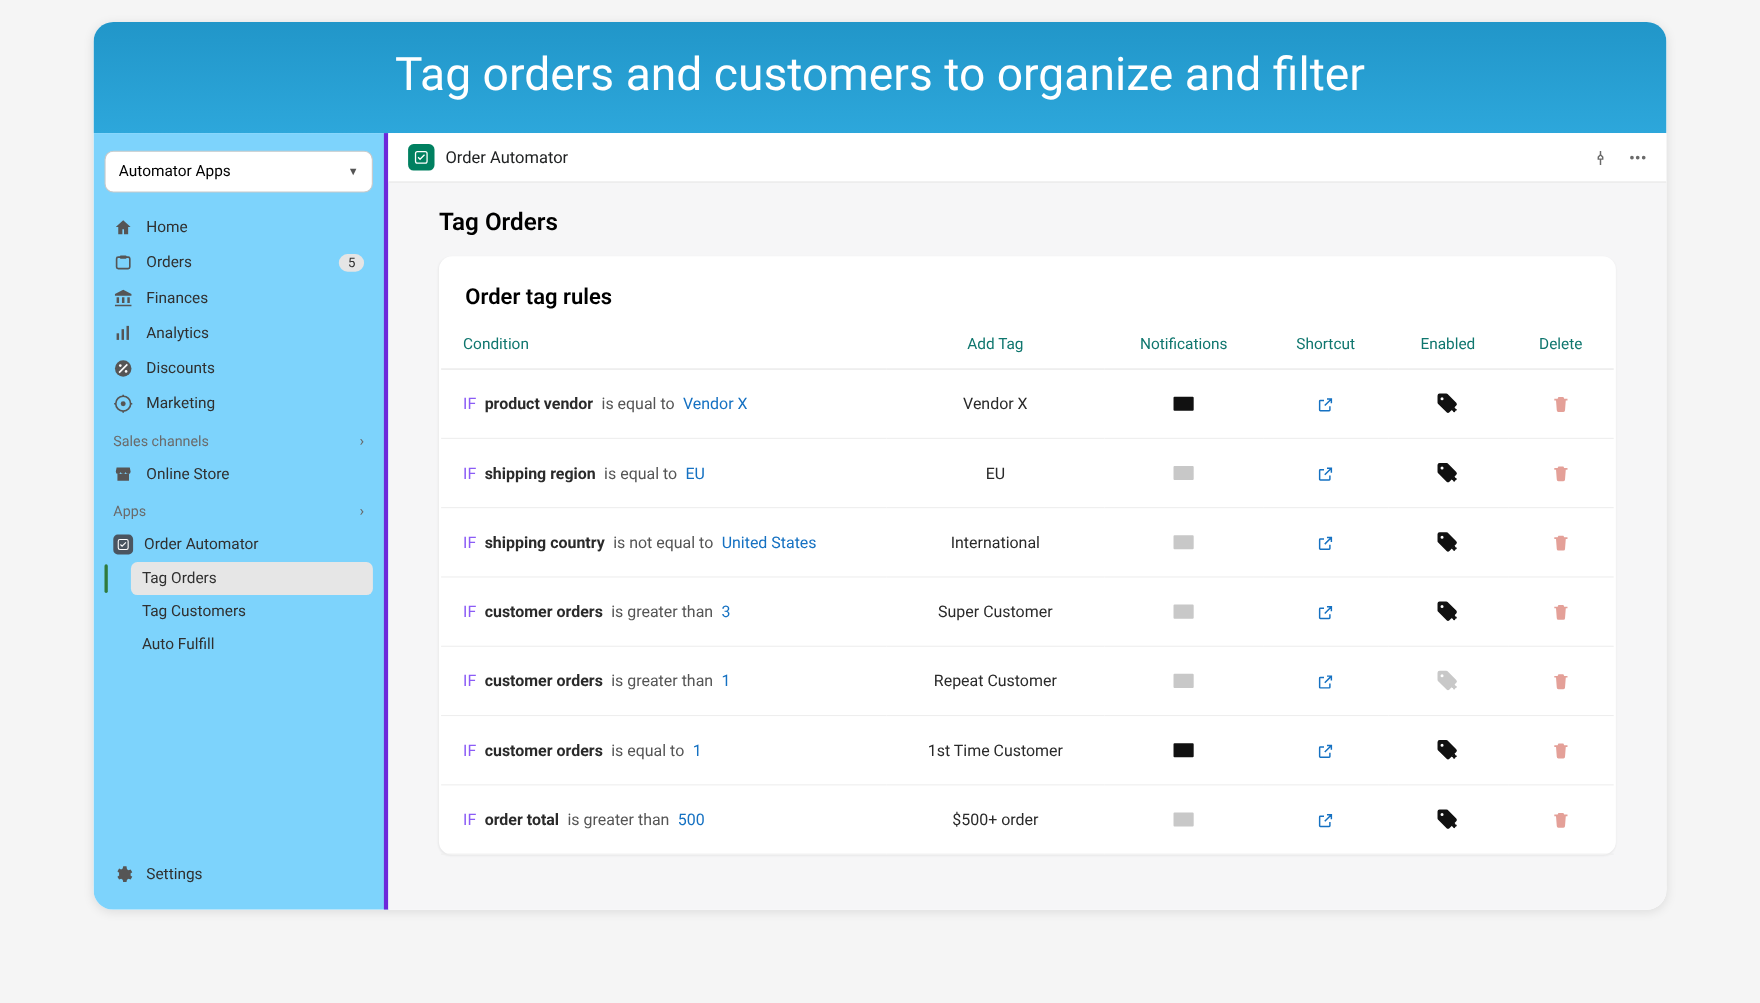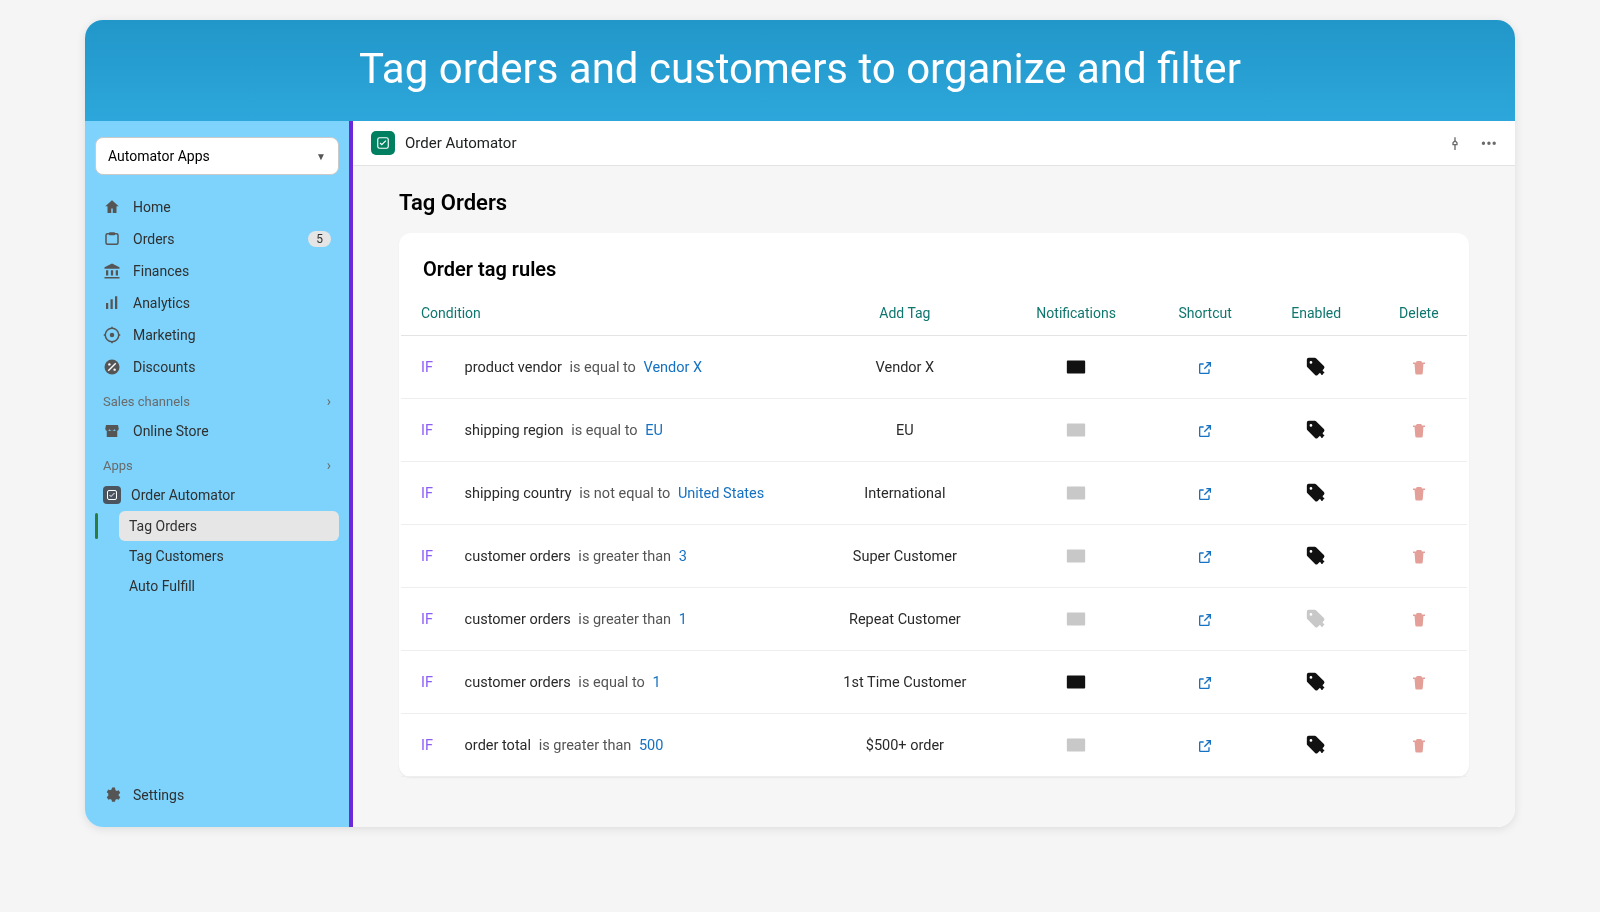--- a/index.html
+++ b/index.html
@@ -135,21 +135,21 @@
     }
     th.c-center, td.c-center { text-align: center; }
     td {
       padding: 20px 20px;
       border-bottom: 1px solid #eee;
       font-size: 14.5px;
       color: #2a2a2a;
       vertical-align: middle;
     }
     .cond-if { color: #8b5cf6; margin-right: 4px; }
-    .cond-field { font-weight: 400; margin-left: 24px; }
+    .cond-field { font-weight: 700; }
     .cond-op { color: #555; margin: 0 4px; }
     .cond-val { color: #1571c2; cursor: pointer; }
     .notif-on { color: #111; }
     .notif-off { color: #c8c8c8; }
     .shortcut-link { color: #1571c2; cursor: pointer; }
     .enabled-on { color: #111; }
     .enabled-off { color: #c8c8c8; }
     .trash { color: #e4a098; cursor: pointer; }
     svg { display: inline-block; vertical-align: middle; }
   </style>
@@ -260,32 +260,32 @@
             <span class="ico">
               <svg width="18" height="18">
                 <use href="#i-bars"></use>
               </svg>
             </span>
             <span>Analytics</span>
           </div>
           <div class="nav-item">
             <span class="ico">
               <svg width="18" height="18">
+                <use href="#i-percent"></use>
+              </svg>
+            </span>
+            <span>Discounts</span>
+          </div>
+          <div class="nav-item">
+            <span class="ico">
+              <svg width="18" height="18">
                 <use href="#i-target"></use>
               </svg>
             </span>
             <span>Marketing</span>
-          </div>
-          <div class="nav-item">
-            <span class="ico">
-              <svg width="18" height="18">
-                <use href="#i-percent"></use>
-              </svg>
-            </span>
-            <span>Discounts</span>
           </div>
         </div>
 
       <div class="nav-section">
         <span>Sales channels</span>
         <span class="chev">›</span>
       </div>
       <div id="sales-nav">
           <div class="nav-item">
             <span class="ico">

